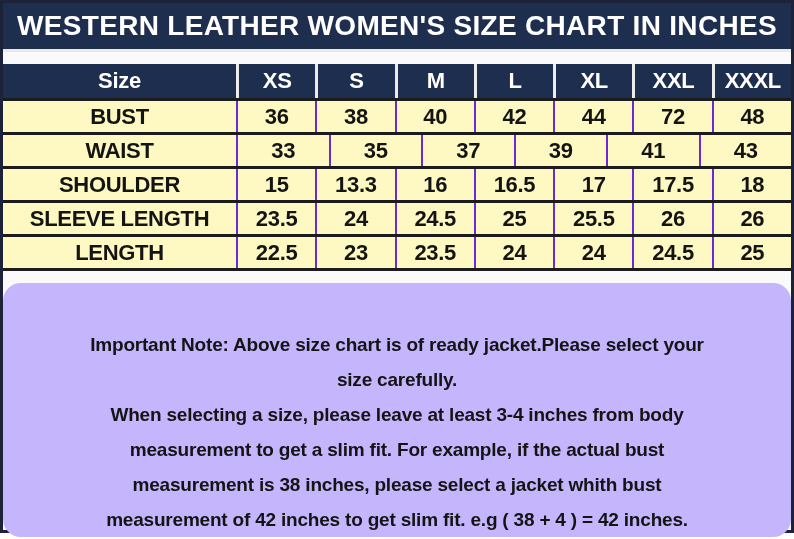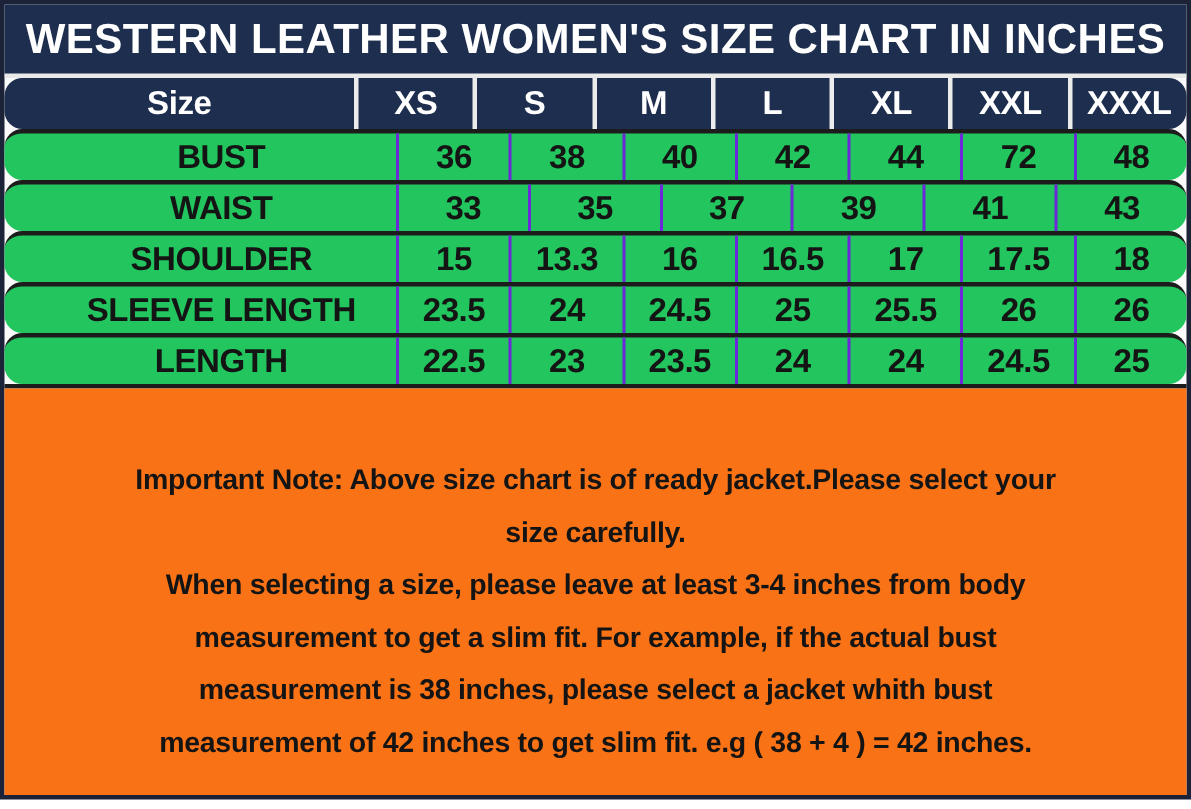--- a/index.html
+++ b/index.html
@@ -3,43 +3,43 @@
 <meta charset="utf-8">
 <style>
   html,body{margin:0;padding:0;background:#ffffff;}
   body{
     width:794px;height:539px;overflow:hidden;position:relative;
     font-family:"Liberation Sans",sans-serif;font-weight:bold;
   }
   .frame{
     position:absolute;top:0;left:0;width:794px;height:533px;
     box-sizing:border-box;border:3px solid #1c2338;background:#fafafa;
-    display:flex;flex-direction:column;
+    display:flex;flex-direction:column;gap:12px;
   }
   .title-bar{
     background:#1e2e4e;color:#ffffff;height:46px;flex:0 0 46px;
     display:flex;align-items:center;justify-content:center;
     font-size:28px;letter-spacing:0.3px;
     border-bottom:3px solid #e9e9e9;white-space:nowrap;
   }
   .size-table{display:flex;flex-direction:column;border-bottom:3px solid #1c1c1c;}
-  .row{display:flex;height:34px;flex:0 0 34px;box-sizing:border-box;border-radius:12px;}
+  .row{display:flex;height:34px;flex:0 0 34px;box-sizing:border-box;}
   .cell{
     flex:1 1 0;display:flex;align-items:center;justify-content:center;
     font-size:22px;box-sizing:border-box;letter-spacing:-0.3px;
   }
   .cell.label{flex:0 0 233px;}
   .hrow{background:#1e2e4e;color:#ffffff;}
   .hrow .cell + .cell{border-left:3px solid #ececec;}
-  .brow{background:#22c55e;color:#141414;border-top:3px solid #1c1c1c;padding-left:28px;}
+  .brow{background:#fef9c3;color:#141414;border-top:3px solid #1c1c1c;}
   .brow:first-of-type{border-top:none;}
   .brow .cell + .cell{border-left:2px solid #6d28d9;}
   .note{
     flex:1 1 auto;display:flex;flex-direction:column;align-items:center;
-    padding-top:44px;color:#141414;background:#f97316;
+    padding-top:44px;color:#141414;background:#c4b5fd;border-radius:18px;
   }
   .note-line{
     text-align:center;font-size:19px;line-height:35px;
     letter-spacing:-0.2px;white-space:nowrap;
   }
 </style>
 </head>
 <body>
 
 <div class="frame">

